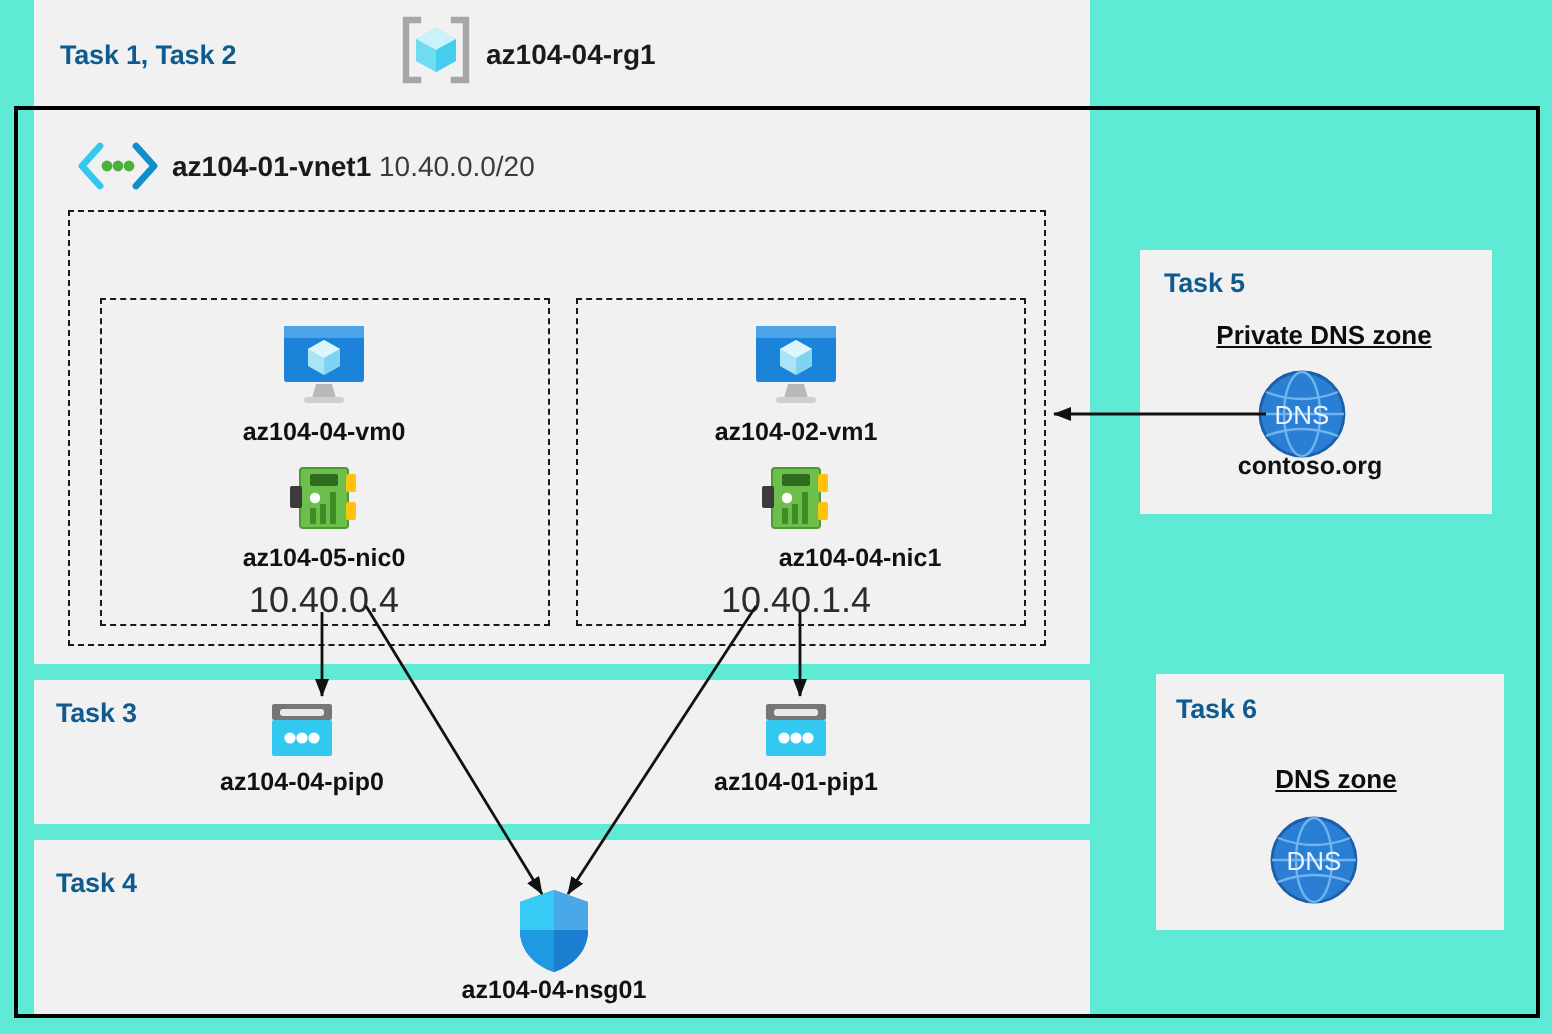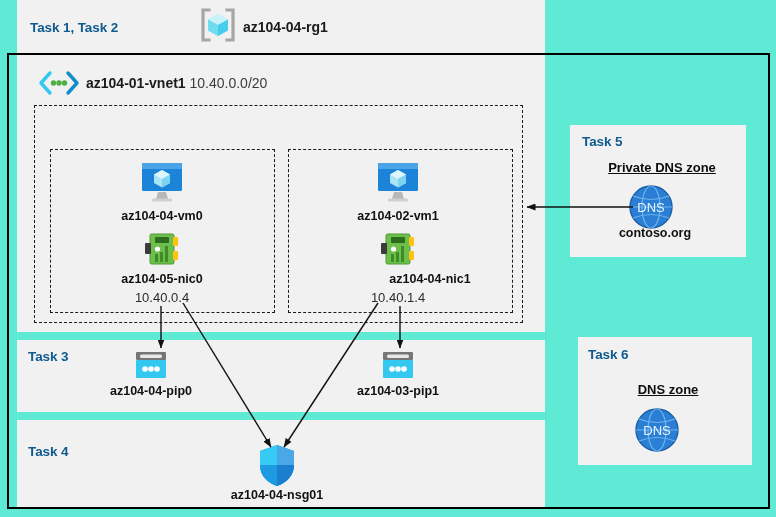--- a/index.html
+++ b/index.html
@@ -59,21 +59,21 @@
     position: absolute;
     font-size: 12.5px;
     font-weight: bold;
     color: #111111;
     white-space: nowrap;
     text-align: center;
     transform: translateX(-50%);
   }
   .node-sub {
     position: absolute;
-    font-size: 13px;
+    font-size: 18px;
     font-weight: normal;
     color: #2b2b2b;
     white-space: nowrap;
     text-align: center;
     transform: translateX(-50%);
   }
   .zone-title {
     position: absolute;
     font-size: 13px;
     font-weight: bold;
@@ -237,23 +237,23 @@
   <div class="icon" style="left:398px; top:350px;">
     <svg width="38" height="32" viewBox="0 0 38 32">
       <rect x="4" y="2" width="30" height="8" rx="1" fill="#767676"></rect>
       <rect x="8" y="4.5" width="22" height="3.5" rx="1.5" fill="#e8e8e8"></rect>
       <rect x="4" y="10" width="30" height="18" rx="1" fill="#32c8f0"></rect>
       <circle cx="13" cy="19" r="2.8" fill="#ffffff"></circle>
       <circle cx="19" cy="19" r="2.8" fill="#ffffff"></circle>
       <circle cx="25" cy="19" r="2.8" fill="#ffffff"></circle>
     </svg>
   </div>
-  <div class="node-label" style="left:398px; top:384px;">az104-03-pip1</div>
-
-  <div class="task-label" style="left:28px; top:444px;">Task 4</div>
+  <div class="node-label" style="left:398px; top:384px;">az104-01-pip1</div>
+
+  <div class="task-label" style="left:28px; top:434px;">Task 4</div>
 
   <div class="icon" style="left:277px; top:443px;">
     <svg width="40" height="44" viewBox="0 0 40 44">
       <path d="M20 2 L37 8 L37 22 C37 33 29 40 20 43 C11 40 3 33 3 22 L3 8 Z" fill="#1e8fe0"></path>
       <path d="M20 2 L3 8 L3 22 C3 33 11 40 20 43 Z" fill="#35cbf5"></path>
       <path d="M20 2 L37 8 L37 22 L20 22 Z" fill="#4aa8e8"></path>
       <path d="M20 22 L37 22 C37 33 29 40 20 43 Z" fill="#1a7fd0"></path>
       <path d="M20 22 L3 22 C3 33 11 40 20 43 Z" fill="#1e9ae0"></path>
     </svg>
   </div>

